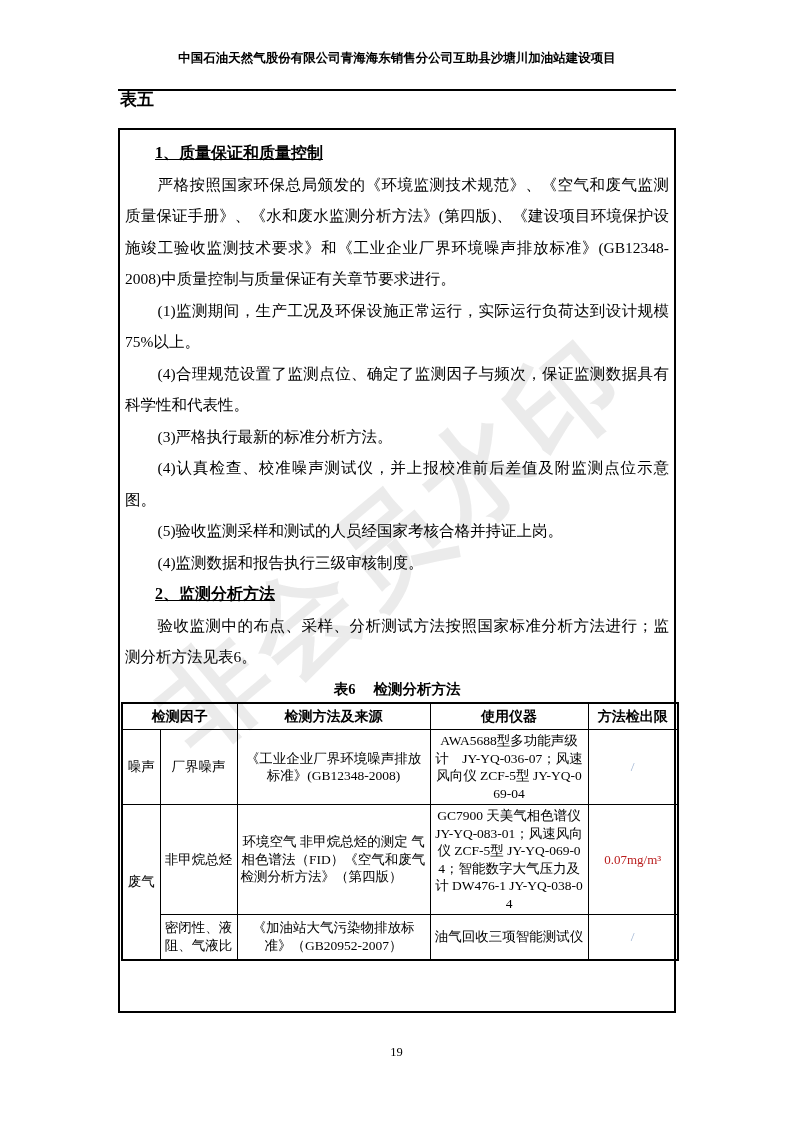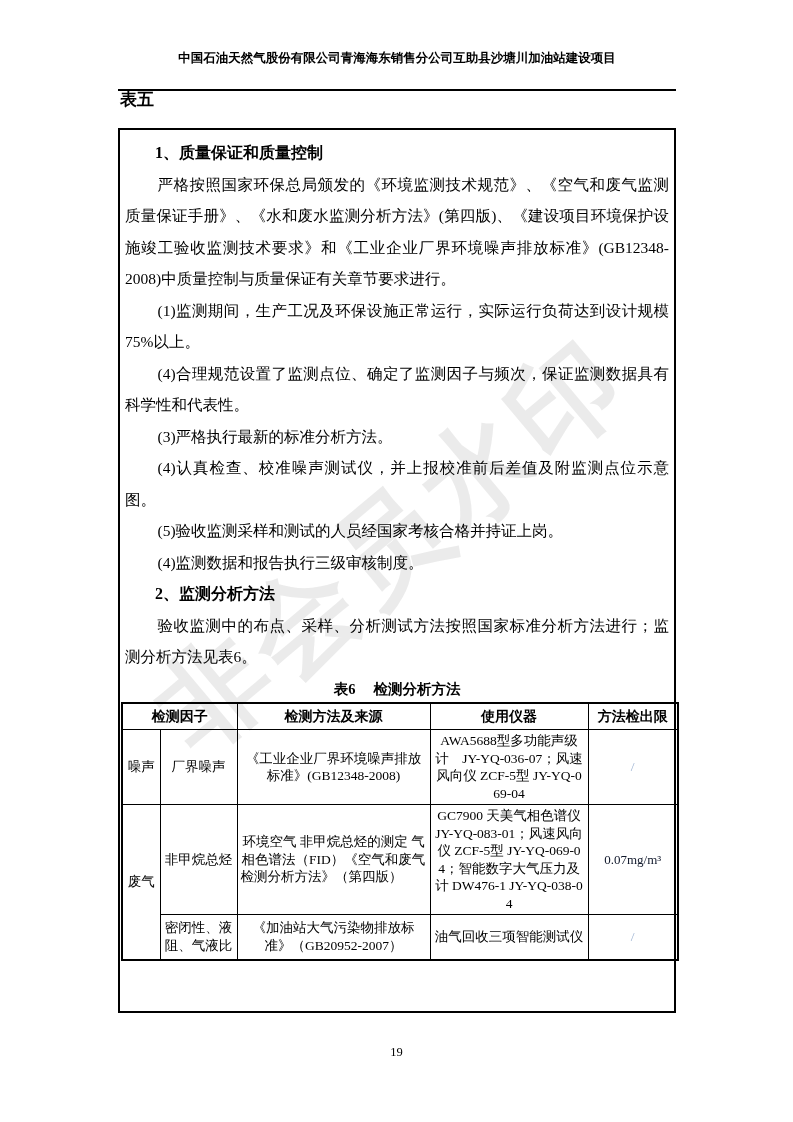--- a/index.html
+++ b/index.html
@@ -58,20 +58,21 @@
     height: 885px;
     border: 2px solid #000;
     padding: 7px 5px 0 5px;
     z-index: 2;
   }
   .sec-heading {
     font-size: 16px;
     font-weight: bold;
     line-height: 31.5px;
     text-indent: 30px;
+    text-decoration: underline;
   }
   .para {
     font-size: 15.5px;
     line-height: 31.5px;
     text-indent: 2.1em;
     text-align: justify;
   }
   
   .tbl-caption {
     text-align: center;
@@ -108,21 +109,21 @@
   .row-noise  { height: 68px; }
   .row-gas    { height: 110px; }
   .row-seal   { height: 45px; }
   td.group-cell {
     font-size: 15px;
     line-height: 21px;
     padding: 2px 6px;
   }
   td.method-left { text-align: left; text-align-last: left; }
   td.limit-cell { font-size: 12px; color: #9db3d2; }
-  td.limit-cell.dark { color: #0f172a; font-size: 13px; }
+  td.limit-cell.dark { color: #b91c1c; font-size: 13px; }
   
   .page-number {
     position: absolute;
     bottom: 62px;
     left: 0;
     width: 100%;
     text-align: center;
     font-size: 12.5px;
     z-index: 2;
   }

